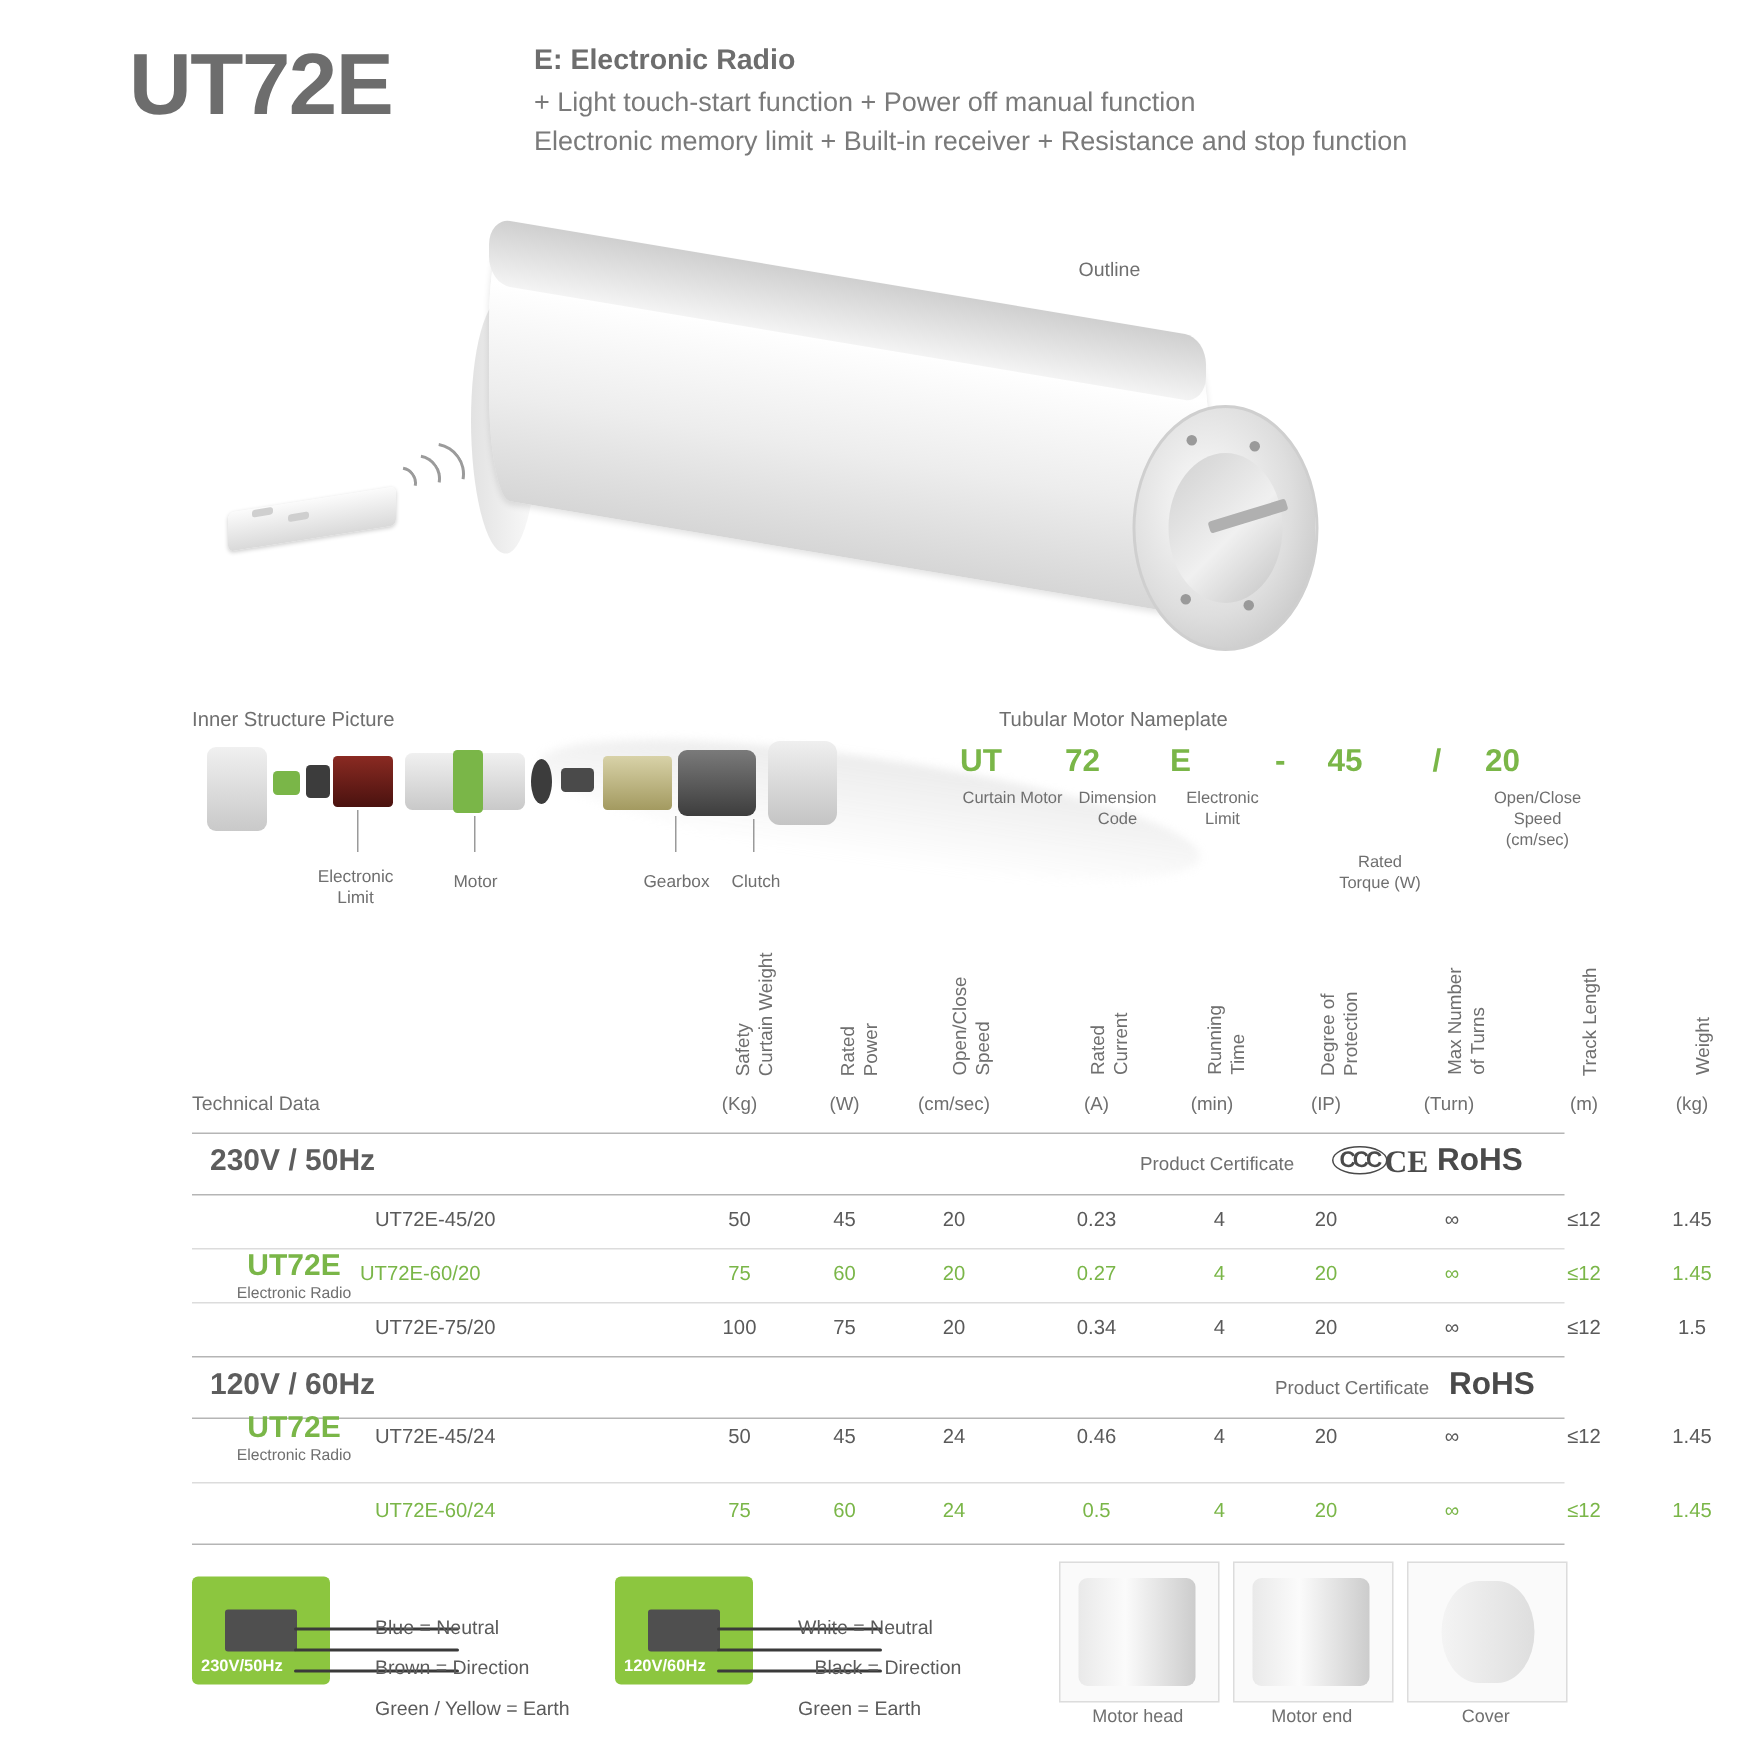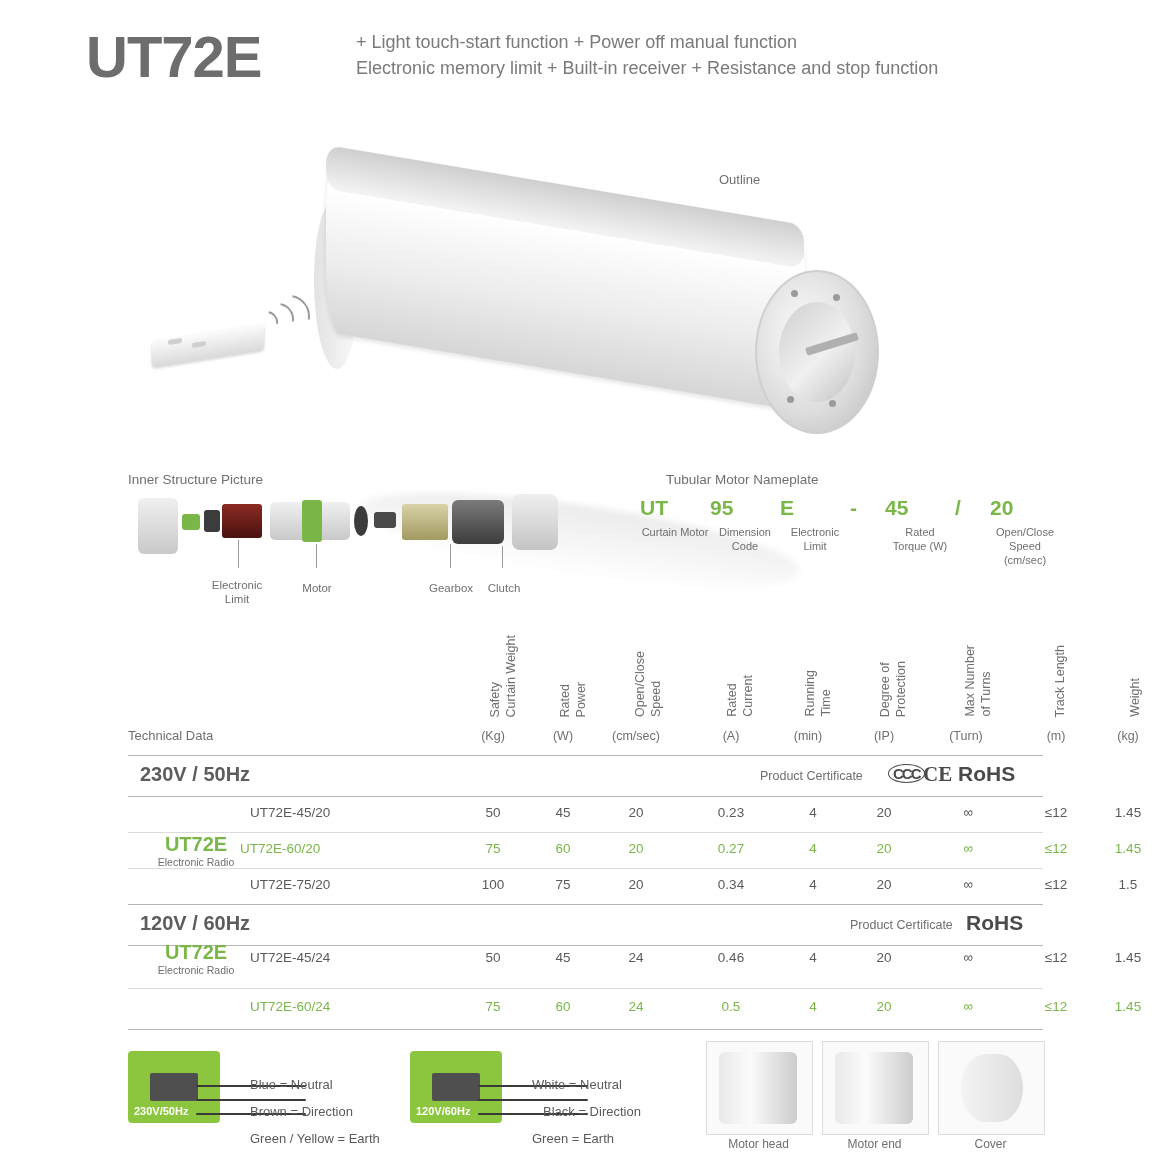--- a/index.html
+++ b/index.html
@@ -148,20 +148,21 @@
   .ph-round{position:absolute;left:22px;top:12px;width:62px;height:68px;border-radius:40%/50%;
     background:linear-gradient(to right,#f4f4f4,#dedede);}
 </style>
 </head>
 <body>
 
 <div class="page">
 
   <div class="model-title">UT72E</div>
   <div class="head-block">
+    <div class="head-line1">E:  Electronic Radio</div>
     <div class="head-line">+ Light touch-start function + Power off manual function</div>
     <div class="head-line">Electronic memory limit + Built-in receiver + Resistance and stop function</div>
   </div>
 
   <div class="outline-label">Outline</div>
 
   <div class="motor-wrap">
     <div class="motor-reflection"></div>
     <div class="motor-cap"></div>
     <div class="motor-body"></div>
@@ -206,35 +207,35 @@
   </div>
   <div class="part-cap" style="left:200px;top:578px;width:74px;white-space:pre-line;">Electronic
 Limit</div>
   <div class="part-cap" style="left:282px;top:581px;width:70px;">Motor</div>
   <div class="part-cap" style="left:416px;top:581px;width:70px;">Gearbox</div>
   <div class="part-cap" style="left:474px;top:581px;width:60px;">Clutch</div>
 
   <div class="np-title">Tubular Motor Nameplate</div>
   <div class="np-row">
     <div class="np-code">UT</div>
-    <div class="np-code">95</div>
+    <div class="np-code">72</div>
     <div class="np-code">E</div>
     <div class="np-code" style="flex:0.5;">-</div>
     <div class="np-code">45</div>
     <div class="np-code" style="flex:0.5;">/</div>
     <div class="np-code">20</div>
   </div>
   <div class="np-cap-row">
     <div class="np-cap" style="white-space:pre-line;">Curtain Motor</div>
     <div class="np-cap" style="white-space:pre-line;">Dimension
 Code</div>
     <div class="np-cap" style="white-space:pre-line;">Electronic
 Limit</div>
     <div class="np-cap" style="flex:0.5;"></div>
-    <div class="np-cap" style="white-space:pre-line;">Rated
+    <div class="np-cap" style="white-space:pre-line;margin-top:43px;">Rated
 Torque (W)</div>
     <div class="np-cap" style="flex:0.5;"></div>
     <div class="np-cap" style="white-space:pre-line;">Open/Close
 Speed (cm/sec)</div>
   </div>
 
   <div class="tbl">
 
     <div class="hdr-row">
       <div class="tech-data">Technical Data</div>

